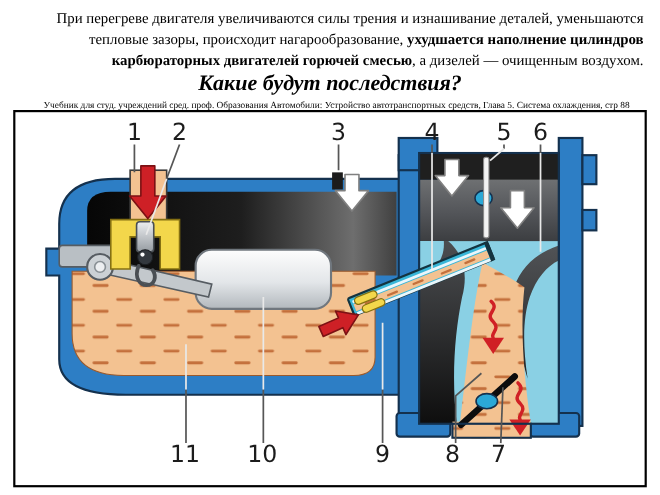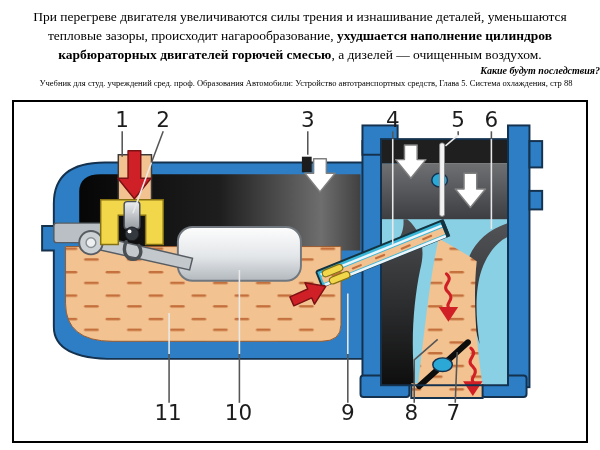--- a/index.html
+++ b/index.html
@@ -1,21 +1,21 @@
 <!DOCTYPE html>
 <html><head>
 <meta charset="utf-8">
 <style>
   html,body{margin:0;padding:0;}
   body{width:600px;height:450px;background:#ffffff;overflow:hidden;position:relative;
        font-family:"Liberation Serif",serif;color:#000;}
   .textblock{position:absolute;left:0;top:0;width:600px;}
-  .lead{font-size:13.5px;line-height:1.42;text-align:center;margin:7px 15px 0 15px;}
+  .lead{font-size:13.5px;line-height:1.42;text-align:right;margin:7px 15px 0 15px;}
   .lead b{font-weight:bold;}
-  .question{font-size:10px;font-weight:bold;font-style:italic;text-align:right;margin:1px 0 0 0;}
+  .question{font-size:20px;font-weight:bold;font-style:italic;text-align:center;margin:1px 0 0 0;}
   .citation{font-size:8.5px;text-align:center;margin:2px 0 0 0;padding-left:12px;}
   .panel{position:absolute;left:12px;top:100px;width:572px;height:339px;
          border:2px solid #000;background:#fff;}
   .panel svg{display:block;}
   .callout{font-family:"DejaVu Sans",sans-serif;font-size:22px;fill:#1c1c1c;}
 </style>
 </head>
 <body>
 
 <div class="textblock">

